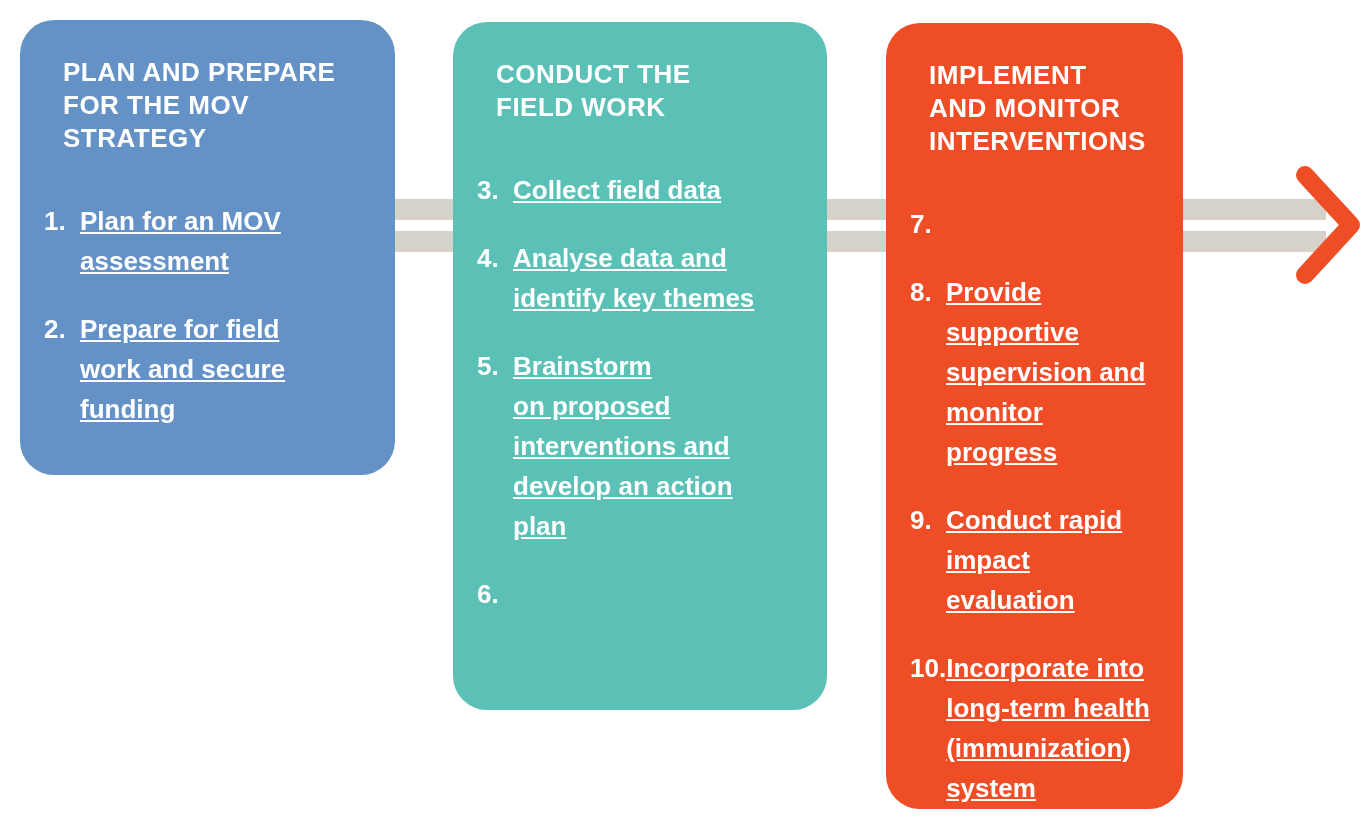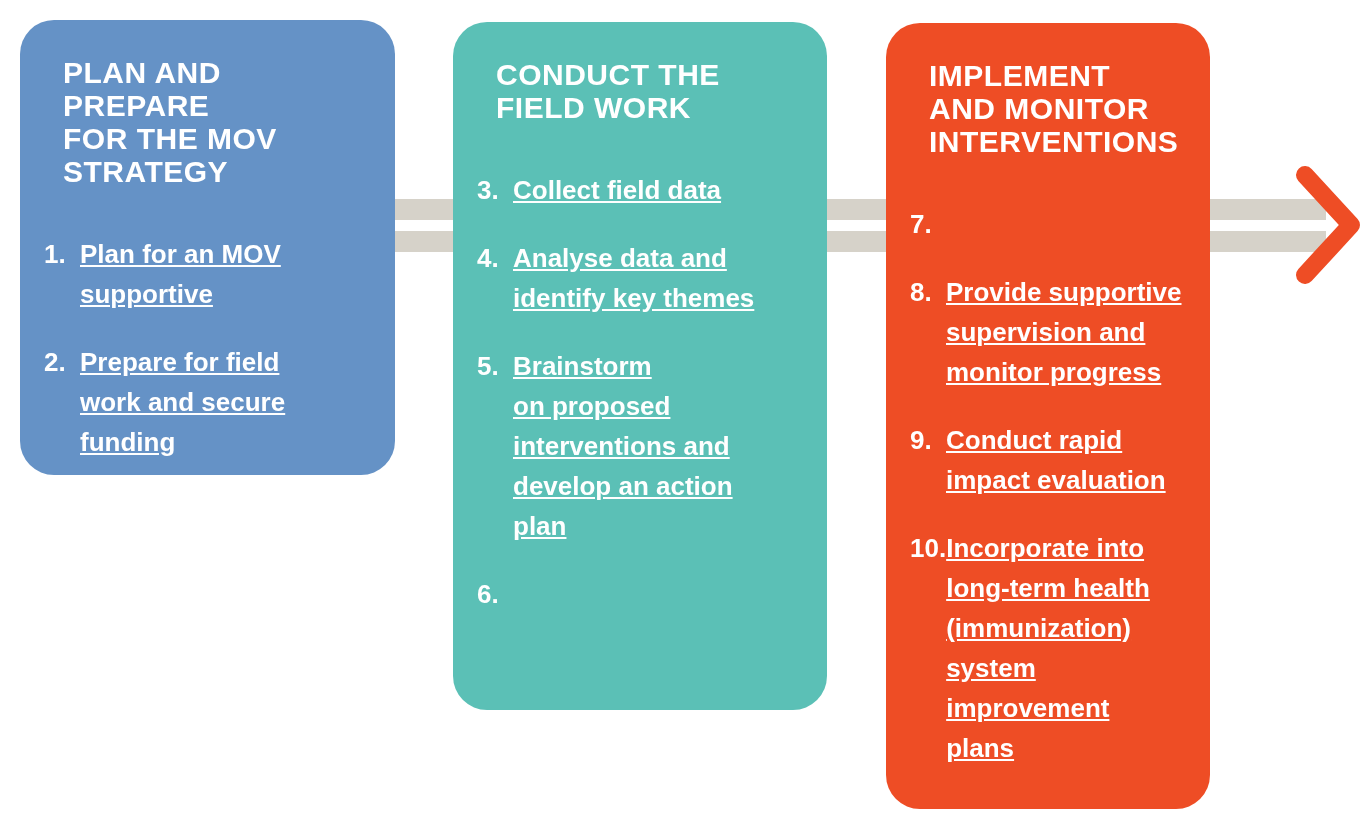--- a/index.html
+++ b/index.html
@@ -33,25 +33,25 @@
   .box {
     position: absolute;
     z-index: 1;
     border-radius: 34px;
     color: #ffffff;
     padding: 36px 24px 0 24px;
     box-sizing: border-box;
   }
   .box-plan      { left: 20px;  top: 20px; width: 375px; height: 455px; background: #6592c6; }
   .box-field     { left: 453px; top: 22px; width: 374px; height: 688px; background: #5bc0b6; }
-  .box-implement { left: 886px; top: 23px; width: 324px; height: 786px; background: #ee4d25; }
+  .box-implement { left: 886px; top: 23px; width: 297px; height: 786px; background: #ee4d25; }
 
   .phase-title {
     margin: 0 0 0 19px;
-    font-size: 30px;
+    font-size: 26px;
     line-height: 33px;
     letter-spacing: 0.5px;
     white-space: pre-line;
   }
   .steps {
     margin-top: 46px;
     display: flex;
     flex-direction: column;
     gap: 28px;
   }
@@ -86,21 +86,21 @@
   <div class="bar bar-bottom" style="background-color: rgb(214, 210, 201);"></div>
 
   <section class="box box-plan" style="background-color: rgb(101, 146, 198);">
     <h2 class="phase-title">PLAN AND PREPARE
 FOR THE MOV
 STRATEGY</h2>
     <div class="steps">
       <div class="step">
         <span class="step-num">1.</span>
         <span class="step-text">Plan for an MOV
-supportive</span>
+assessment</span>
       </div>
       <div class="step">
         <span class="step-num">2.</span>
         <span class="step-text">Prepare for field
 work and secure
 funding</span>
       </div>
     </div>
   </section>
 

